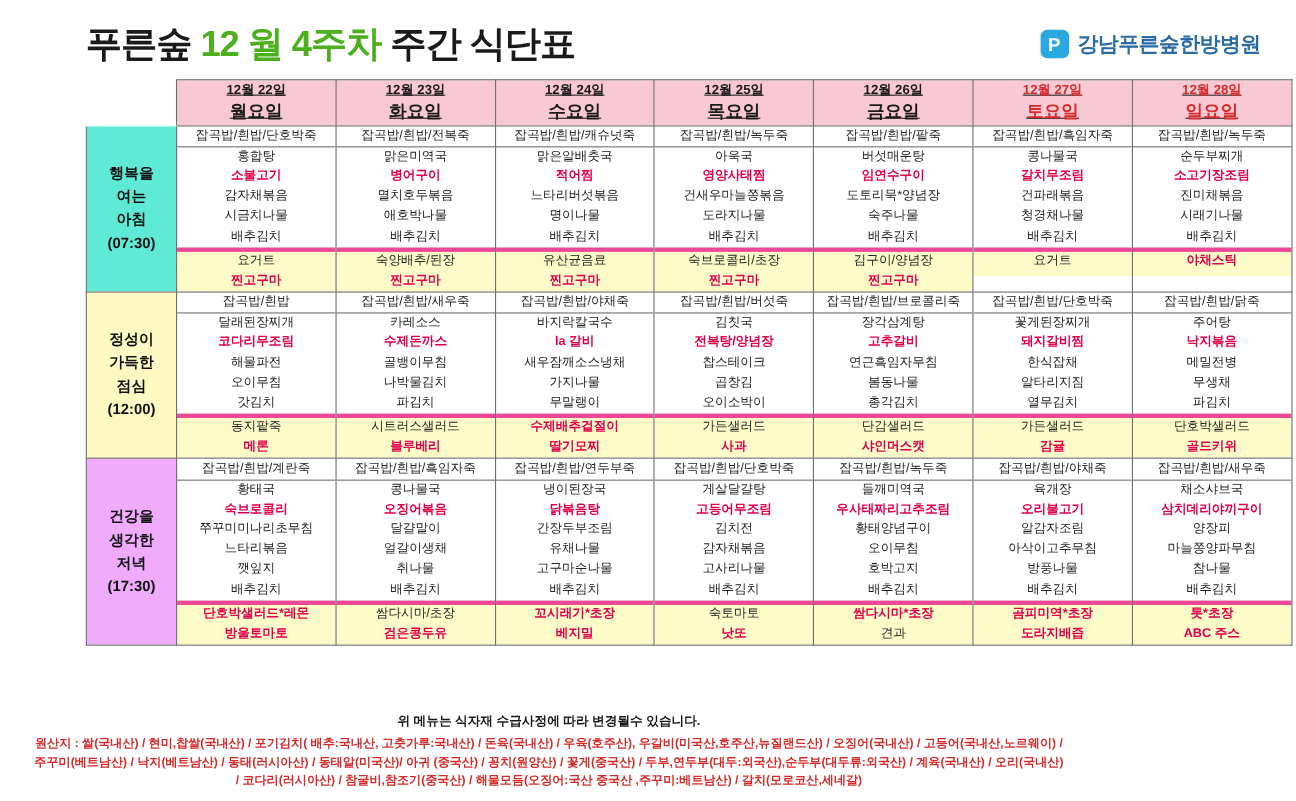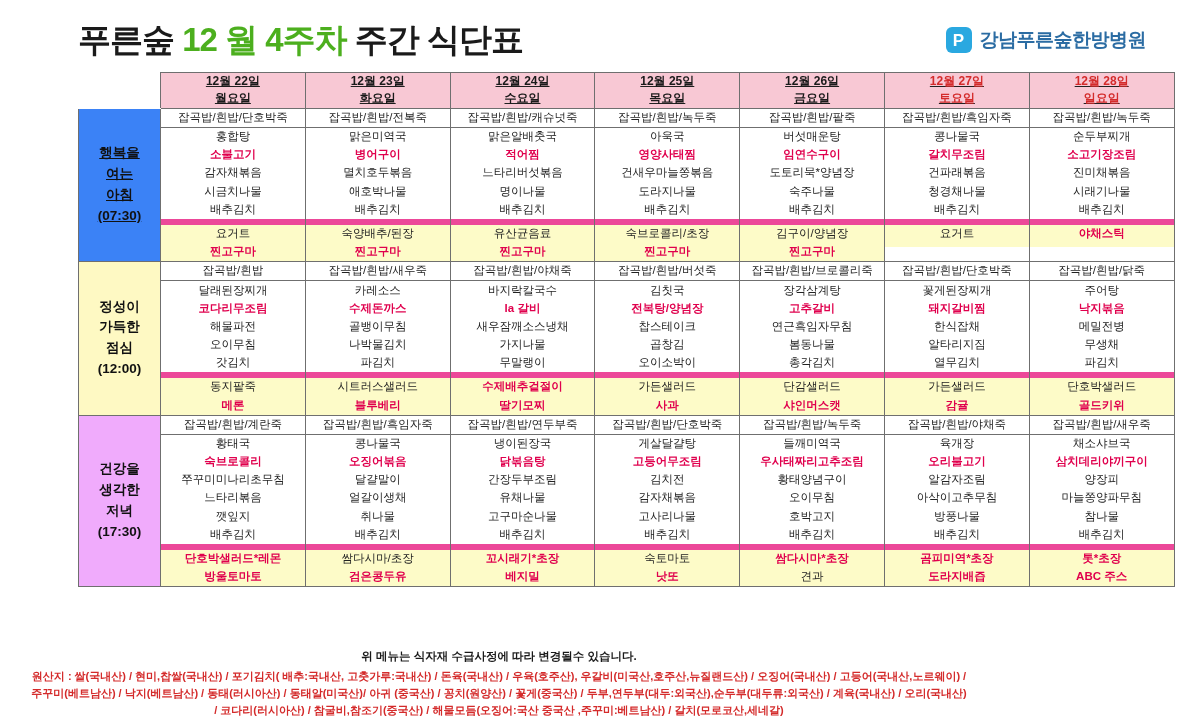--- a/index.html
+++ b/index.html
@@ -47,32 +47,32 @@
     padding:0;
   }
   .colhead{
     background:#f8c8d4;
     text-align:center;
     padding:5px 2px 6px;
     line-height:1.45;
     text-decoration:underline;
   }
   .colhead .d1{font-weight:bold;font-size:12px;color:#1a1a1a;}
-  .colhead .d2{font-weight:bold;font-size:12px;color:#1a1a1a;}
+  .colhead .d2{font-weight:bold;font-size:16px;color:#1a1a1a;}
   .colhead.weekend .d1,.colhead.weekend .d2{color:#d42b2b;}
   .sidecol{
     width:82px;
     text-align:center;
     font-weight:bold;
     font-size:13.5px;
     line-height:1.55;
     color:#111;
     border:1px solid #6f6f6f;
   }
-  .side-break{background:#3b82f6;text-decoration:underline;}
+  .side-break{background:#5eead4;}
   .side-lunch{background:#fef9c3;}
   .side-dinner{background:#f0abfc;}
 
   
   .meal{
     vertical-align:top;
     padding:0;
     margin-top:21px;
   }
   .meal ul{list-style:none;margin:0;padding:0;}
@@ -81,21 +81,21 @@
     padding:2.2px 2px;
     line-height:1.2;
     font-size:11.5px;
     white-space:nowrap;
     overflow:hidden;
   }
   .meal li.rice{border-bottom:1px solid #6f6f6f;font-size:11.5px;}
   .meal li.hl{color:#e0004d;font-weight:bold;}
   .meal li.side-y{background:#fdfbc8;}
   .meal li.side-y.hl{color:#e0004d;}
-  .meal li.first-y{border-top:6px solid #ec4899;}
+  .meal li.first-y{border-top:4px solid #ec4899;}
 
   
   .footer{
     position:absolute;left:0;top:648px;width:998px;
     text-align:center;
     font-size:11px;line-height:1.55;
   }
   .footer .note{color:#1a1a1a;font-weight:bold;font-size:11.5px;margin-bottom:2px;}
   .footer .origin{color:#d42b2b;font-weight:bold;}
 </style>

